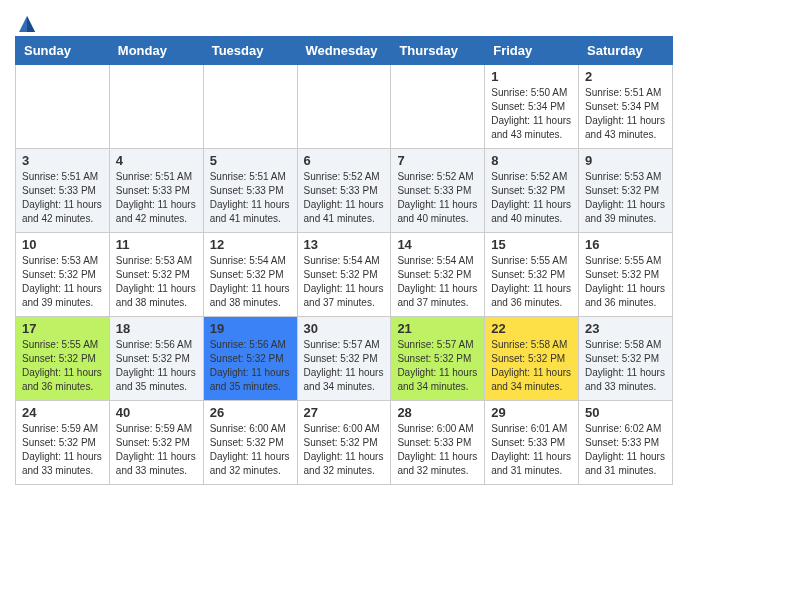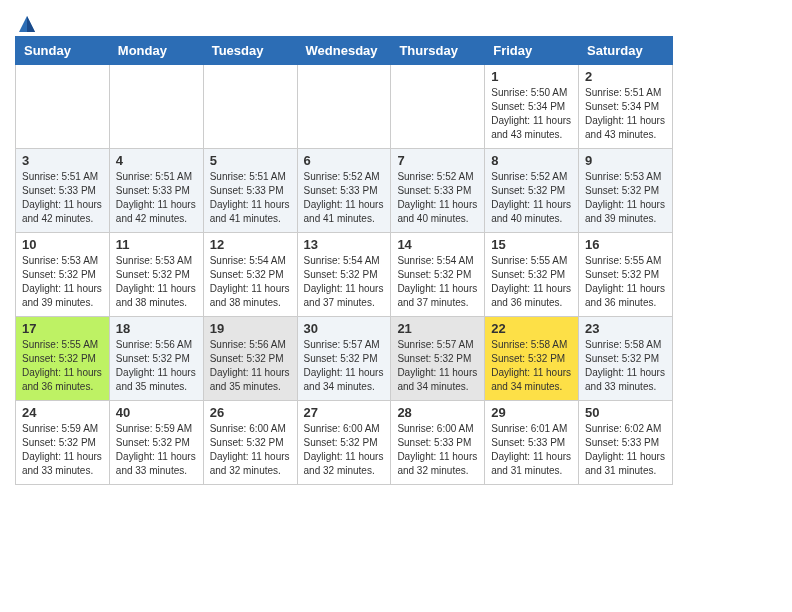--- a/index.html
+++ b/index.html
@@ -254,33 +254,33 @@
               <div class="day-number">17</div>
               <div class="day-info">Sunrise: 5:55 AM<br>Sunset: 5:32 PM<br>Daylight: 11 hours<br>and 36 minutes.</div>
             </div>
           </td>
           <td style="background: rgb(240, 244, 248);">
             <div class="cell-content">
               <div class="day-number">18</div>
               <div class="day-info">Sunrise: 5:56 AM<br>Sunset: 5:32 PM<br>Daylight: 11 hours<br>and 35 minutes.</div>
             </div>
           </td>
-          <td style="background: #e5e5e5;">
+          <td style="background: #3b82f6;">
             <div class="cell-content">
               <div class="day-number">19</div>
               <div class="day-info">Sunrise: 5:56 AM<br>Sunset: 5:32 PM<br>Daylight: 11 hours<br>and 35 minutes.</div>
             </div>
           </td>
           <td style="background: rgb(240, 244, 248);">
             <div class="cell-content">
               <div class="day-number">30</div>
               <div class="day-info">Sunrise: 5:57 AM<br>Sunset: 5:32 PM<br>Daylight: 11 hours<br>and 34 minutes.</div>
             </div>
           </td>
-          <td style="background: #e5e5e5;">
+          <td style="background: #bef264;">
             <div class="cell-content">
               <div class="day-number">21</div>
               <div class="day-info">Sunrise: 5:57 AM<br>Sunset: 5:32 PM<br>Daylight: 11 hours<br>and 34 minutes.</div>
             </div>
           </td>
           <td style="background: #fde047;">
             <div class="cell-content">
               <div class="day-number">22</div>
               <div class="day-info">Sunrise: 5:58 AM<br>Sunset: 5:32 PM<br>Daylight: 11 hours<br>and 34 minutes.</div>
             </div>

